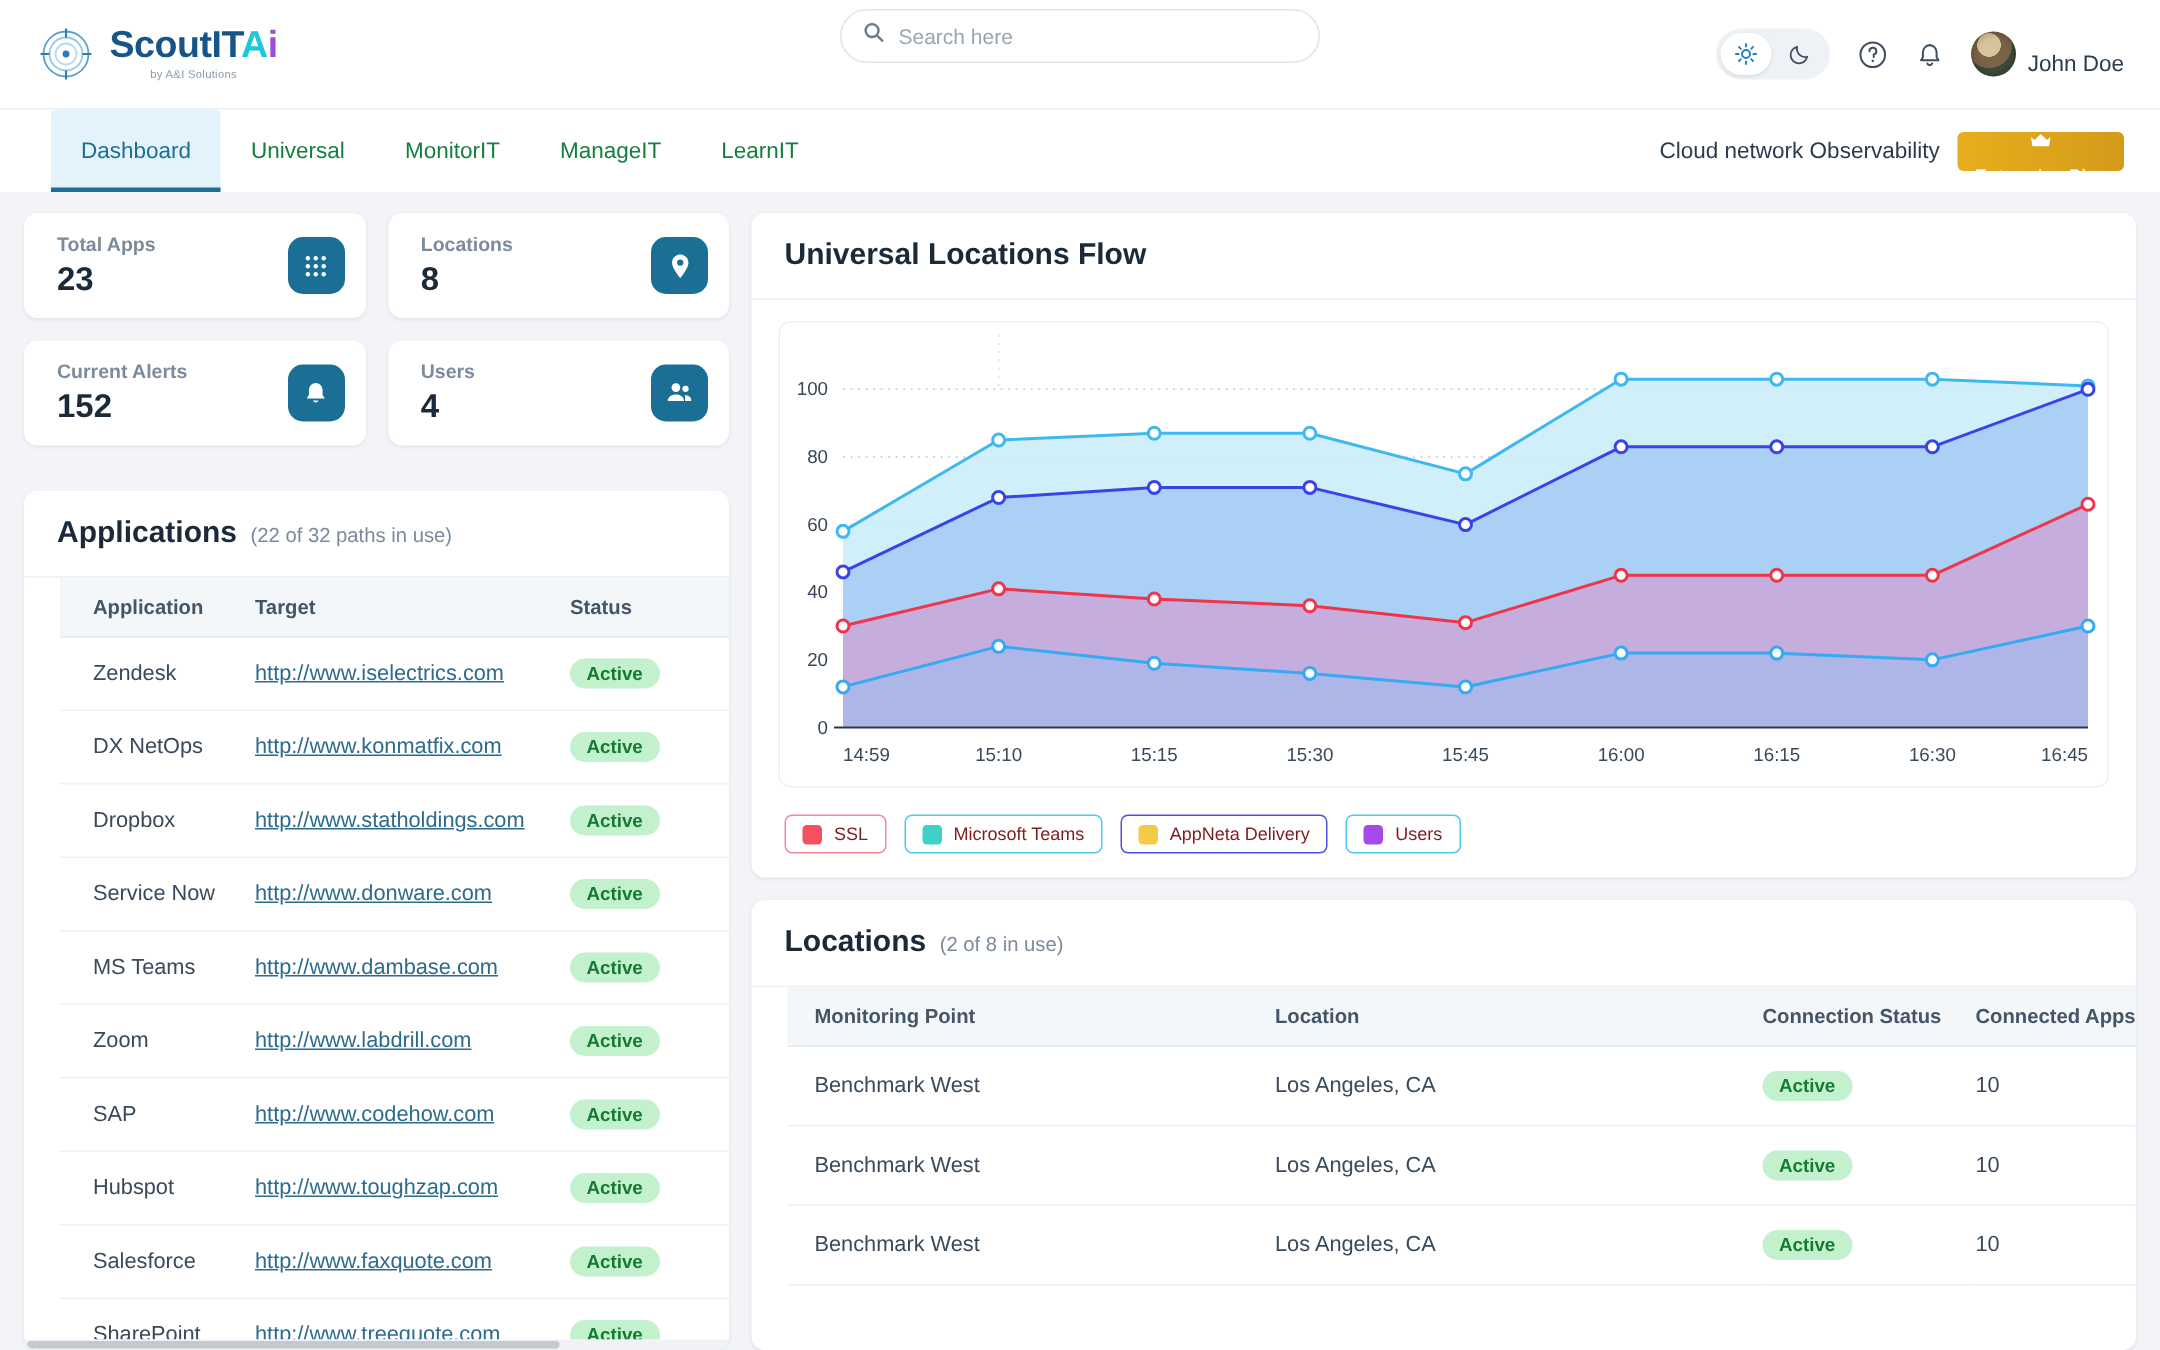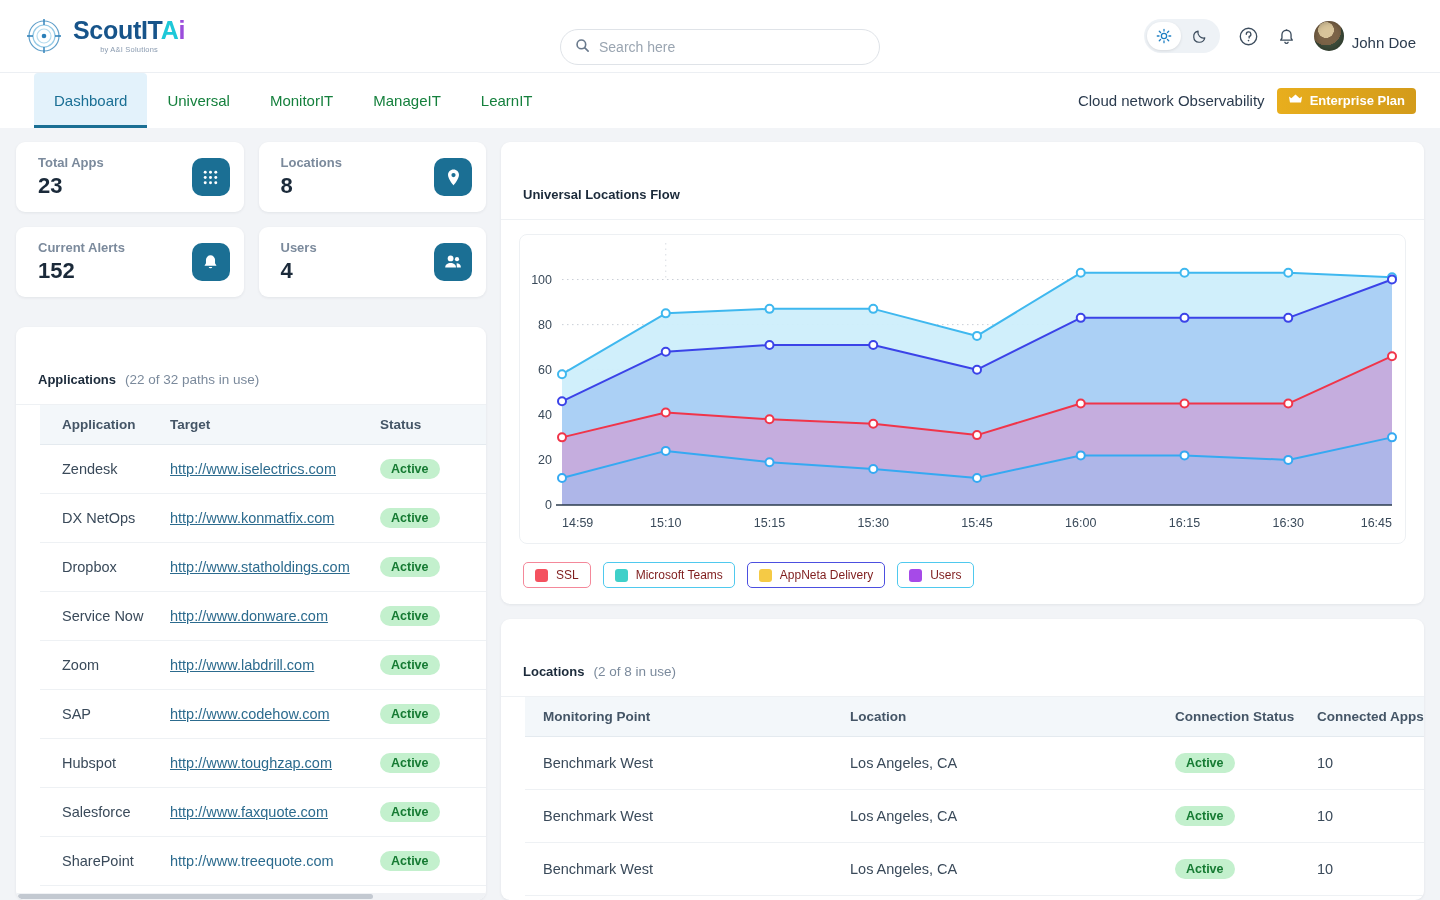--- a/index.html
+++ b/index.html
@@ -19,21 +19,21 @@
   .logo-wrap { display: flex; align-items: center; gap: 9px; width: 330px; }
   .logo-mark { width: 40px; height: 40px; position: relative; flex: none; }
   .logo-text { display: flex; flex-direction: column; line-height: 1; }
   .logo-name { font-size: 25px; font-weight: 700; letter-spacing: -0.3px; }
   .logo-name .c1 { color: #17548a; }
   .logo-name .c2 { color: #1ec8d8; }
   .logo-name .c3 { color: #9b4ddb; }
   .logo-sub { font-size: 7.5px; color: #8a9bb0; margin-top: 3px; letter-spacing: .2px; text-align: center; }
 
   .search-box {
-    position: absolute; left: 560px; top: 29px; width: 320px; height: 36px;
+    position: absolute; left: 560px; top: 6px; width: 320px; height: 36px;
     border: 1px solid #dfe3e8; border-radius: 18px; background: #fff;
     display: flex; align-items: center; padding: 0 14px; gap: 9px;
   }
   .search-box input {
     border: 0; outline: 0; font-size: 14px; font-family: inherit;
     color: #2b3b4e; background: transparent; width: 100%;
   }
   .search-box input::placeholder { color: #9aa5b1; }
 
   .top-right { margin-left: auto; display: flex; align-items: center; gap: 18px; }
@@ -71,21 +71,21 @@
   }
   .tab.active::after {
     content: ""; position: absolute; left: 0; right: 0; bottom: 0;
     height: 3px; background: #1a6f94;
   }
   .nav-right { margin-left: auto; display: flex; align-items: center; gap: 12px; }
   .nav-caption { font-size: 15px; color: #2b3b4e; }
   .plan-badge {
     display: flex; align-items: center; gap: 7px; height: 26px; padding: 0 11px;
     border-radius: 4px; background: linear-gradient(90deg,#e8ae1d 0%,#d39b1a 100%);
-    color: #fff; font-size: 13px; font-weight: 700; cursor: pointer;
+    color: #fff; font-size: 13px; font-weight: 400; cursor: pointer; flex-direction: column;
   }
 
   
   .page { display: flex; gap: 15px; padding: 14px 16px 0 16px; height: calc(900px - 128px); }
   .col-left { width: 470px; flex: none; display: flex; flex-direction: column; gap: 30px; }
   .col-right { flex: 1; display: flex; flex-direction: column; gap: 15px; }
 
   
   .stat-grid { display: grid; grid-template-columns: 1fr 1fr; gap: 15px; }
   .stat-card {
@@ -99,21 +99,21 @@
     width: 38px; height: 38px; border-radius: 10px; background: #1b6f94;
     display: flex; align-items: center; justify-content: center; flex: none;
   }
 
   
   .card { background: #fff; border-radius: 9px; box-shadow: 0 1px 3px rgba(16,24,40,.07); overflow: hidden; }
   .card-head {
     padding: 17px 22px; display: flex; align-items: baseline; gap: 9px;
     border-bottom: 1px solid #eef1f4;
   }
-  .card-title { font-size: 13px; font-weight: 700; color: #1b2a3a; margin-top: 28px; }
+  .card-title { font-size: 20px; font-weight: 700; color: #1b2a3a; }
   .card-sub { font-size: 13.5px; color: #7b8a9c; }
 
   
   .apps-card { flex: 1; display: flex; flex-direction: column; min-height: 0; }
   .apps-scroll { flex: 1; overflow: hidden; position: relative; }
   table { width: 100%; border-collapse: collapse; margin-left: 24px; }
   thead th {
     background: #f3f7fa; text-align: left; font-size: 13.5px; font-weight: 700;
     color: #445566; padding: 12px 0 12px 0; border-bottom: 1px solid #e4eaef;
   }
@@ -341,20 +341,25 @@
               <td><span class="badge-active">Active</span></td>
             </tr>
             <tr>
               <td>Dropbox</td>
               <td><a href="#">http://www.statholdings.com</a></td>
               <td><span class="badge-active">Active</span></td>
             </tr>
             <tr>
               <td>Service Now</td>
               <td><a href="#">http://www.donware.com</a></td>
+              <td><span class="badge-active">Active</span></td>
+            </tr>
+            <tr>
+              <td>MS Teams</td>
+              <td><a href="#">http://www.dambase.com</a></td>
               <td><span class="badge-active">Active</span></td>
             </tr>
             <tr>
               <td>Zoom</td>
               <td><a href="#">http://www.labdrill.com</a></td>
               <td><span class="badge-active">Active</span></td>
             </tr>
             <tr>
               <td>SAP</td>
               <td><a href="#">http://www.codehow.com</a></td>

